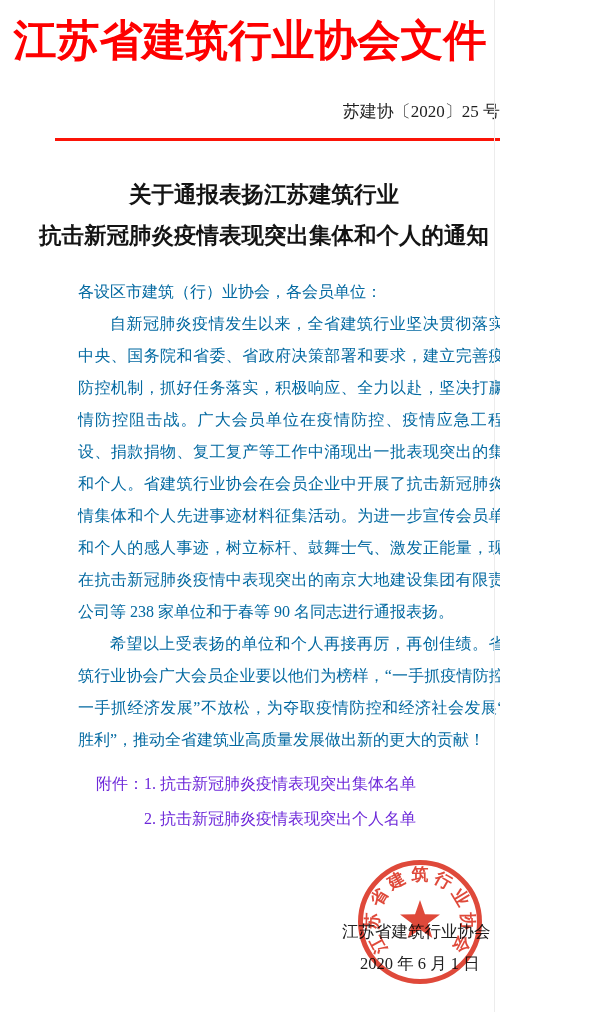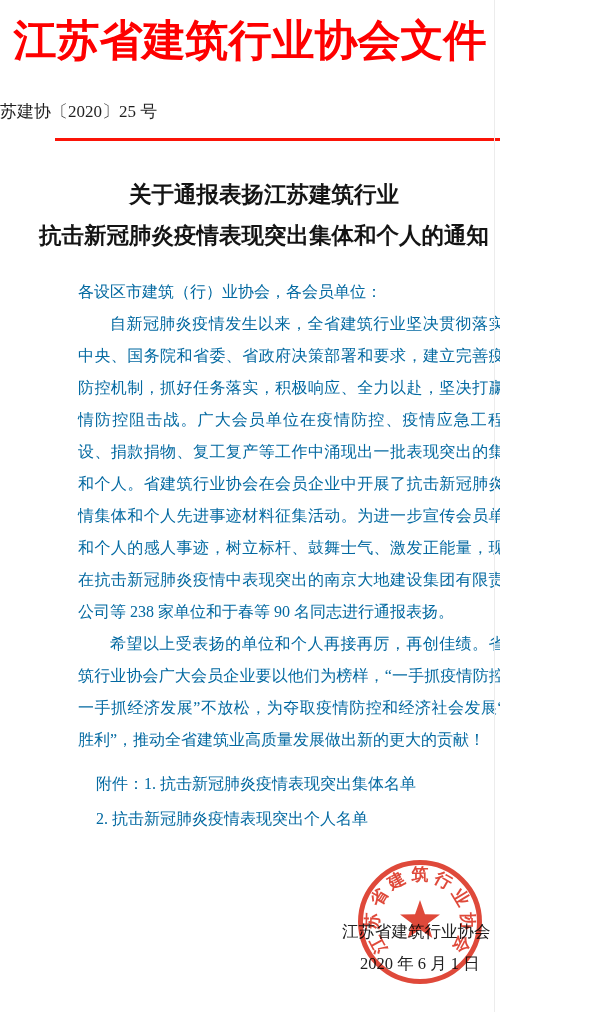--- a/index.html
+++ b/index.html
@@ -28,21 +28,21 @@
     font-weight: bold;
     color: #fe0000;
     letter-spacing: 0px;
     white-space: nowrap;
   }
   .doc-number {
     position: absolute;
     top: 100px;
     left: 0;
     right: 0;
-    text-align: left;
+    text-align: right;
     font-size: 17px;
     line-height: 24px;
     color: #1f1f1f;
   }
   .red-rule {
     position: absolute;
     top: 138px;
     left: 55px;
     width: 486px;
     height: 3px;
@@ -71,24 +71,24 @@
     color: #0369a1;
   }
   .body-text p { margin: 0; }
   .para { text-indent: 2em; }
   .attachments {
     position: absolute;
     top: 766px;
     left: 96px;
     font-size: 16px;
     line-height: 35px;
-    color: #0369a1;
+    color: #6d28d9;
     white-space: nowrap;
   }
-  .att-line2 { }
+  .att-line2 { margin-left: 48px; }
   .signature {
     position: absolute;
     top: 920px;
     left: 342px;
     font-size: 16.5px;
     line-height: 24px;
     color: #212121;
     white-space: nowrap;
   }
   .sign-date {

